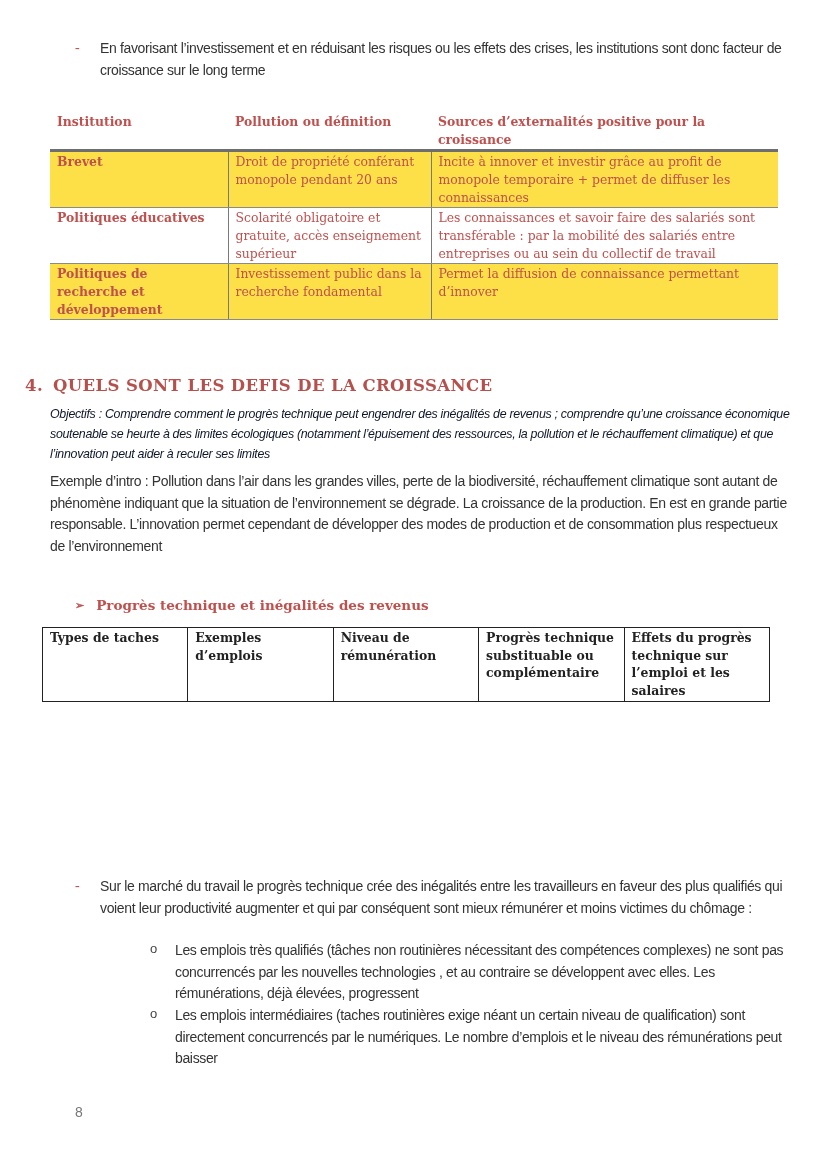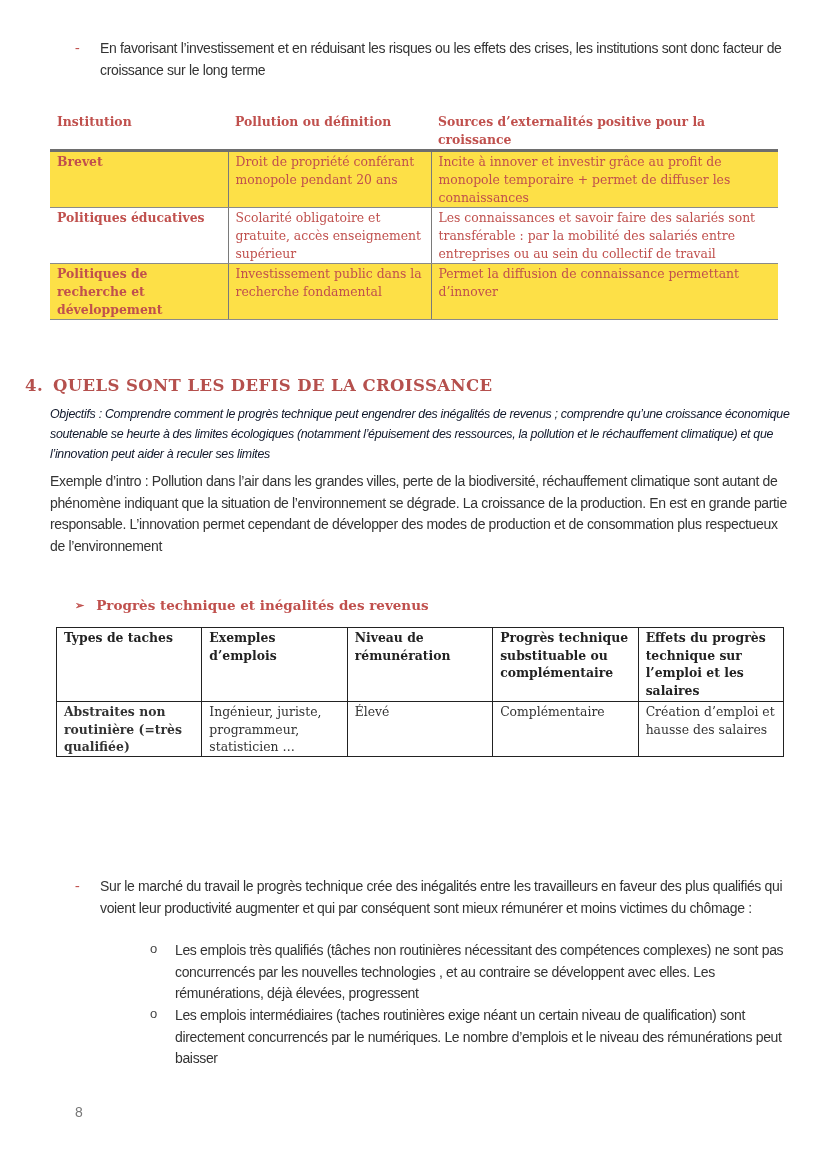--- a/index.html
+++ b/index.html
@@ -40,21 +40,21 @@
     }
     #p-exemple { left: 50px; top: 471px; width: 745px; }
 
     #subheading {
       position: absolute; left: 75px; top: 597px; font-family: "DejaVu Serif", serif;
       font-size: 13.5px; font-weight: bold; color: #c0504d;
     }
     #subheading .arrow { font-size: 11px; margin-right: 12px; color: #c0504d; position: relative; top: -1px; }
 
     
-    #task-table { left: 56px; top: 627px; width: 728px; font-family: "DejaVu Serif", serif; font-size: 12.4px; line-height: 17.5px; color: #222; }
+    #task-table { left: 42px; top: 627px; width: 728px; font-family: "DejaVu Serif", serif; font-size: 12.4px; line-height: 17.5px; color: #222; }
     #task-table th, #task-table td { border: 1.3px solid #222; vertical-align: top; text-align: left; padding: 1px 7px 0 7px; }
     #task-table th { font-weight: bold; height: 74px; }
     #task-table td.type { font-weight: bold; }
     #task-table td { color: #333; }
     #task-table col { width: 145.6px; }
     #task-table tr.r1 td { height: 36px; }
     #task-table tr.r2 td { height: 54px; }
     #task-table tr.r3 td { height: 54px; }
 
     #p-marche { left: 100px; top: 876px; width: 690px; }
@@ -127,27 +127,20 @@
   <thead>
     <tr>
       <th>Types de taches</th>
       <th>Exemples d’emplois</th>
       <th>Niveau de rémunération</th>
       <th>Progrès technique substituable ou complémentaire</th>
       <th>Effets du progrès technique sur l’emploi et les salaires</th>
     </tr>
   </thead>
   <tbody>
-    <tr class="r3">
-      <td class="type">Abstraites non routinière (=très qualifiée)</td>
-      <td>Ingénieur, juriste, programmeur, statisticien …</td>
-      <td>Élevé</td>
-      <td>Complémentaire</td>
-      <td>Création d’emploi et hausse des salaires</td>
-    </tr>
   </tbody>
 </table>
 
 <span class="bullet-dash b2">-</span>
 <p class="para" id="p-marche">Sur le marché du travail le progrès technique crée des inégalités entre les travailleurs en faveur des plus qualifiés qui voient leur productivité augmenter et qui par conséquent sont mieux rémunérer et moins victimes du chômage :</p>
 
 <span class="sub-bullet" style="top:941px;">o</span>
 <p class="para" id="p-sub1">Les emplois très qualifiés (tâches non routinières nécessitant des compétences complexes) ne sont pas concurrencés par les nouvelles technologies , et au contraire se développent avec elles. Les rémunérations, déjà élevées, progressent</p>
 
 <span class="sub-bullet" style="top:1006px;">o</span>

